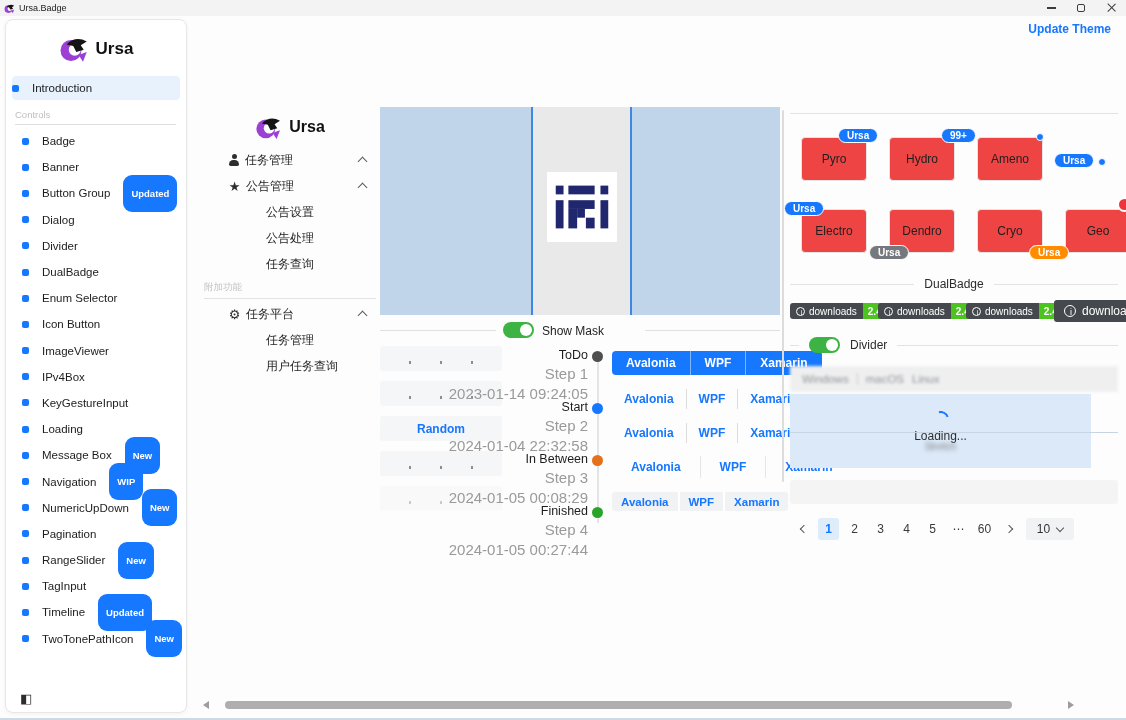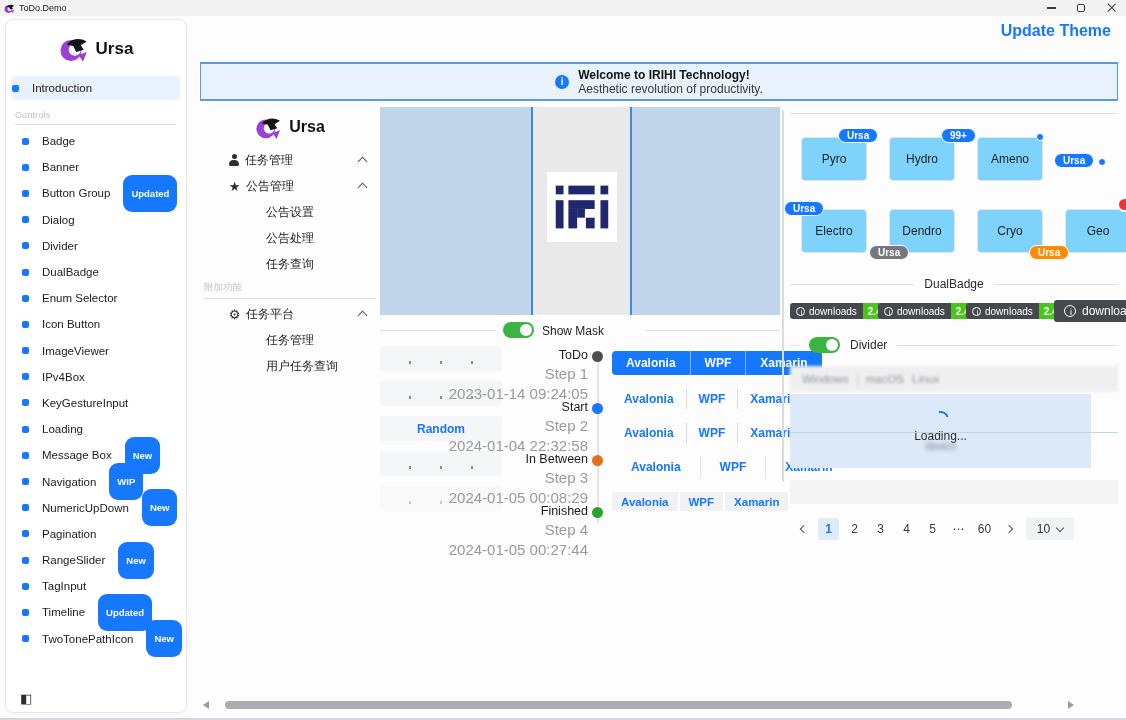--- a/index.html
+++ b/index.html
@@ -29,21 +29,21 @@
   .sq{width:7px;height:7px;border-radius:2px;background:#1677ff;flex:none;}
   .side-lbl{font-size:11.5px;color:#1c1c1c;}
   .side-group{margin:9px 10px 0 9px;font-size:9.5px;color:#bfbfbf;border-bottom:1px solid #dedede;padding-bottom:4px;}
   .side-list{margin-top:3px;}
   .side-item{height:26.2px;display:flex;align-items:center;padding-left:16px;gap:13px;cursor:pointer;}
   .pill{background:#1677ff;color:#fff;font-size:9.5px;font-weight:bold;padding:13px 8px;border-radius:9px;white-space:nowrap;}
   .pill:empty{display:none;}
   .side-collapse{position:absolute;left:14px;bottom:7px;font-size:13px;color:#2d2d2d;line-height:13px;cursor:pointer;}
 
   
-  .theme-btn{right:9px;top:19px;font-size:16px;font-weight:bold;color:#1677ff;padding:3px 6px;cursor:pointer;}
+  .theme-btn{right:9px;top:19px;font-size:12px;font-weight:bold;color:#1677ff;padding:3px 6px;cursor:pointer;}
 
   
   .banner{left:200px;top:62px;width:918px;height:39px;background:#e8f2fc;border:1px solid #5b9adf;border-top-width:2px;border-bottom-width:2px;display:flex;align-items:center;justify-content:center;gap:9px;}
   .i-info{width:14px;height:14px;border-radius:50%;background:#1677ff;flex:none;position:relative;}
   .i-info::after{content:"i";position:absolute;left:0;top:0;width:14px;height:14px;color:#fff;font-size:10px;font-weight:bold;text-align:center;line-height:14px;font-style:normal;}
   .banner .bt{font-size:12px;font-weight:bold;color:#141414;line-height:14px;}
   .banner .bs{font-size:12px;color:#3a3a3a;line-height:14px;}
 
   
   .navmenu{left:200px;top:105px;width:180px;}
@@ -94,21 +94,21 @@
   .bg3{top:423px;height:20px;}
   .bg4{top:456px;height:22px;}
   .bg4 .bi{padding:0 19px;border-left-color:#e6e6e6;}
   .bg5{top:492px;height:19px;background:#f1f2f4;border-radius:3px;overflow:hidden;}
   .bg5 .bi{font-size:11.5px;padding:0 9px;border-left:2px solid #fff;}
   .bg5 .bi:first-child{border-left:none;}
 
   
   .colC{left:790px;top:105px;width:336px;height:615px;}
   .c-div{position:absolute;left:0;top:8px;width:328px;height:1px;background:#e3e3e3;}
-  .card{position:absolute;width:66px;height:44px;background:#7dd3fc;border:1px solid #e3e3e3;border-radius:4px;display:flex;align-items:center;justify-content:center;font-size:12px;color:#1f1f1f;}
+  .card{position:absolute;width:66px;height:44px;background:#ef4444;border:1px solid #e3e3e3;border-radius:4px;display:flex;align-items:center;justify-content:center;font-size:12px;color:#1f1f1f;}
   .b-pill{position:absolute;background:#1677ff;color:#fff;font-size:10px;font-weight:bold;padding:1px 8px;border-radius:9px;border:1.5px solid #fff;z-index:3;}
   .b-dot{position:absolute;width:8px;height:8px;border-radius:50%;background:#1677ff;border:1.5px solid #fff;z-index:3;}
   .b-dot-lg{position:absolute;width:15px;height:15px;border-radius:50%;background:#f0323c;border:2px solid #fff;z-index:3;}
   .divider-mid{position:absolute;display:flex;align-items:center;width:328px;gap:10px;}
   .divider-mid .ln{flex:1;height:1px;background:#e3e3e3;}
   .divider-mid .tx{font-size:12px;color:#2c2c2c;}
   .dual{position:absolute;display:inline-flex;height:16px;border-radius:3px;overflow:hidden;font-size:10px;color:#fff;}
   .dual .dk{background:#45484d;display:flex;align-items:center;gap:4px;padding:0 6px;}
   .dual .gr{background:#4bc41e;display:flex;align-items:center;padding:0 5px;font-weight:bold;}
   .i-info-o{width:9px;height:9px;border-radius:50%;border:1px solid #fff;position:relative;flex:none;}
@@ -147,21 +147,21 @@
 
 <div id="root">
 
   <div class="abs titlebar">
     <svg class="ursa-logo" width="11" height="11" viewBox="0 0 40 40" style="margin-left:4px;">
       <circle cx="16" cy="22" r="14" fill="#9c3fd4"></circle>
         <circle cx="21" cy="21" r="8" fill="#f3f3f3"></circle>
       <path d="M10 14 Q22 2 37 10 L29 15 L33 21 L23 24 L19 16 Z" fill="#151515"></path>
       <path d="M26 28 L37 24 L32 37 Z" fill="#9c3fd4"></path>
     </svg>
-    <span class="app-title">ToDo.Demo</span>
+    <span class="app-title">Ursa.Badge</span>
     <div class="win-controls">
       <div class="wc wc-min">
           <i></i>
         </div>
       <div class="wc wc-max">
           <i></i>
         </div>
       <div class="wc wc-close">
           <i></i>
         </div>
@@ -270,27 +270,20 @@
         </div>
       <div class="side-item">
           <span class="sq"></span>
           <span class="side-lbl">TwoTonePathIcon</span>
           <span class="pill">New</span>
         </div>
     </div>
     <div class="side-collapse">◧</div>
   </div>
 
-  <div class="abs banner">
-    <i class="i-info"></i>
-    <div>
-      <div class="bt">Welcome to IRIHI Technology!</div>
-      <div class="bs">Aesthetic revolution of productivity.</div>
-    </div>
-  </div>
 
   <div class="abs navmenu">
     <div class="nav-brand">
       <svg class="ursa-logo" width="27" height="27" viewBox="0 0 40 40">
         <circle cx="16" cy="22" r="14" fill="#9c3fd4"></circle>
           <circle cx="21" cy="21" r="8" fill="#fff"></circle>
         <path d="M10 14 Q22 2 37 10 L29 15 L33 21 L23 24 L19 16 Z" fill="#151515"></path>
         <path d="M26 28 L37 24 L32 37 Z" fill="#9c3fd4"></path>
       </svg>
       <span class="t">Ursa</span>

